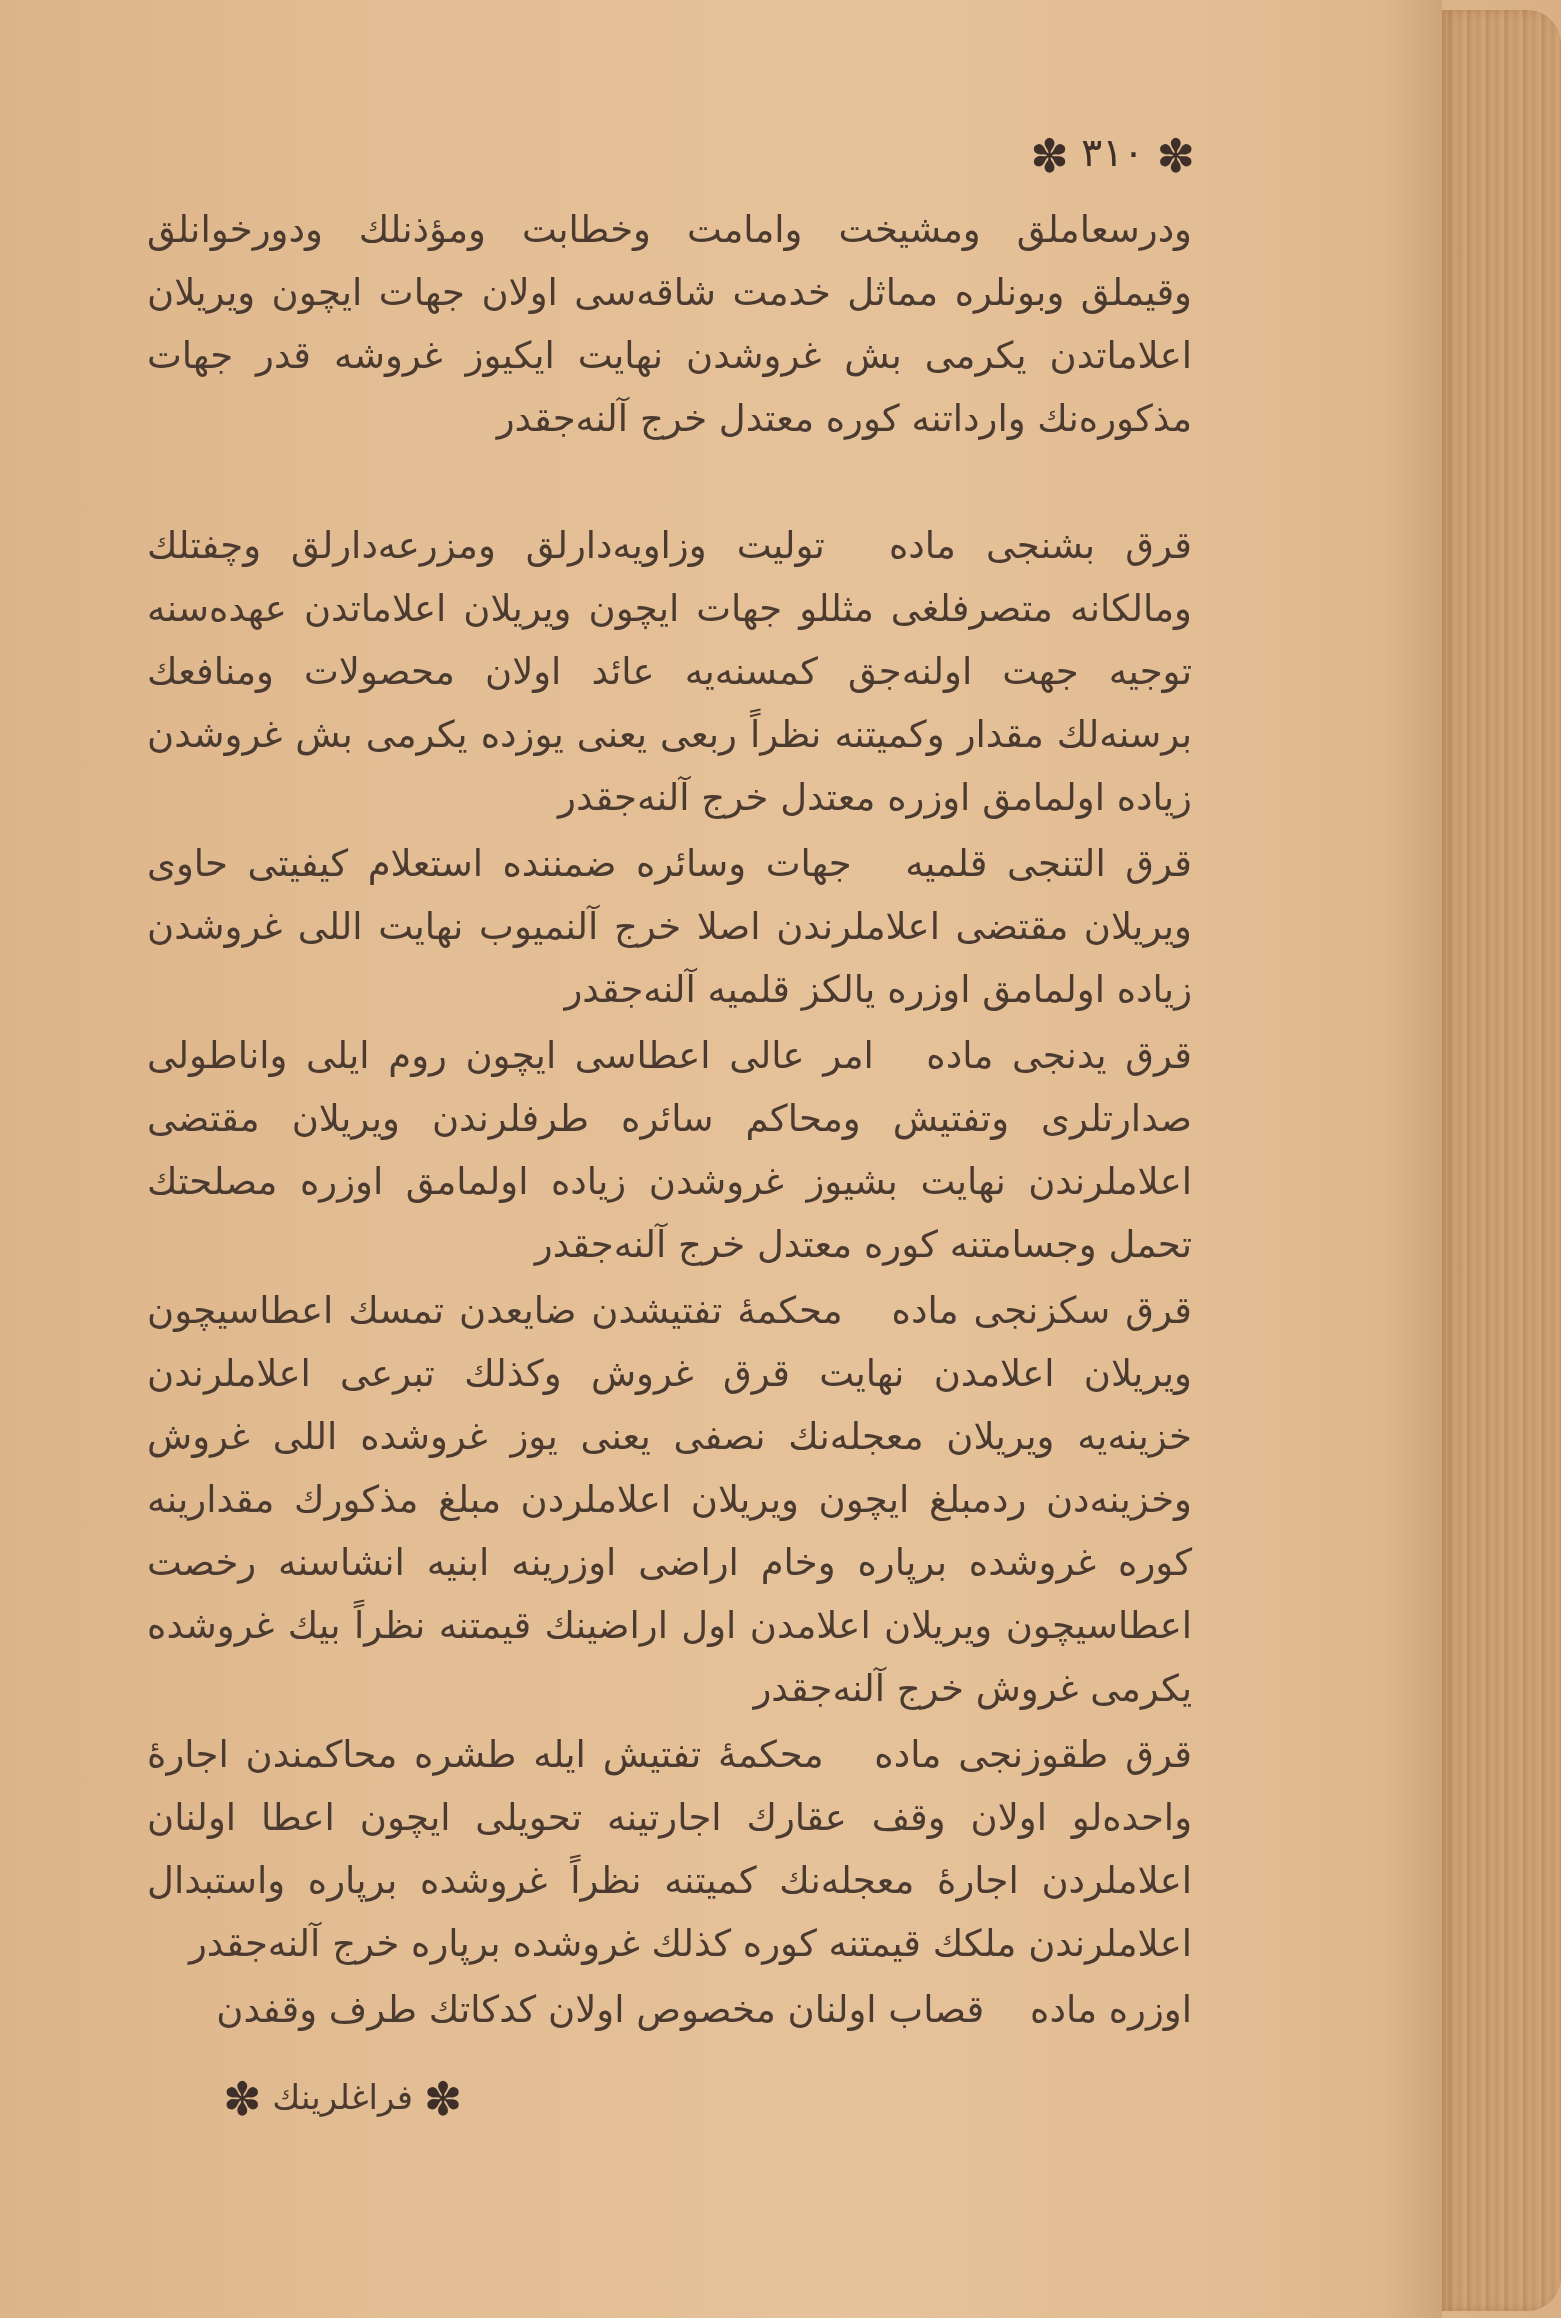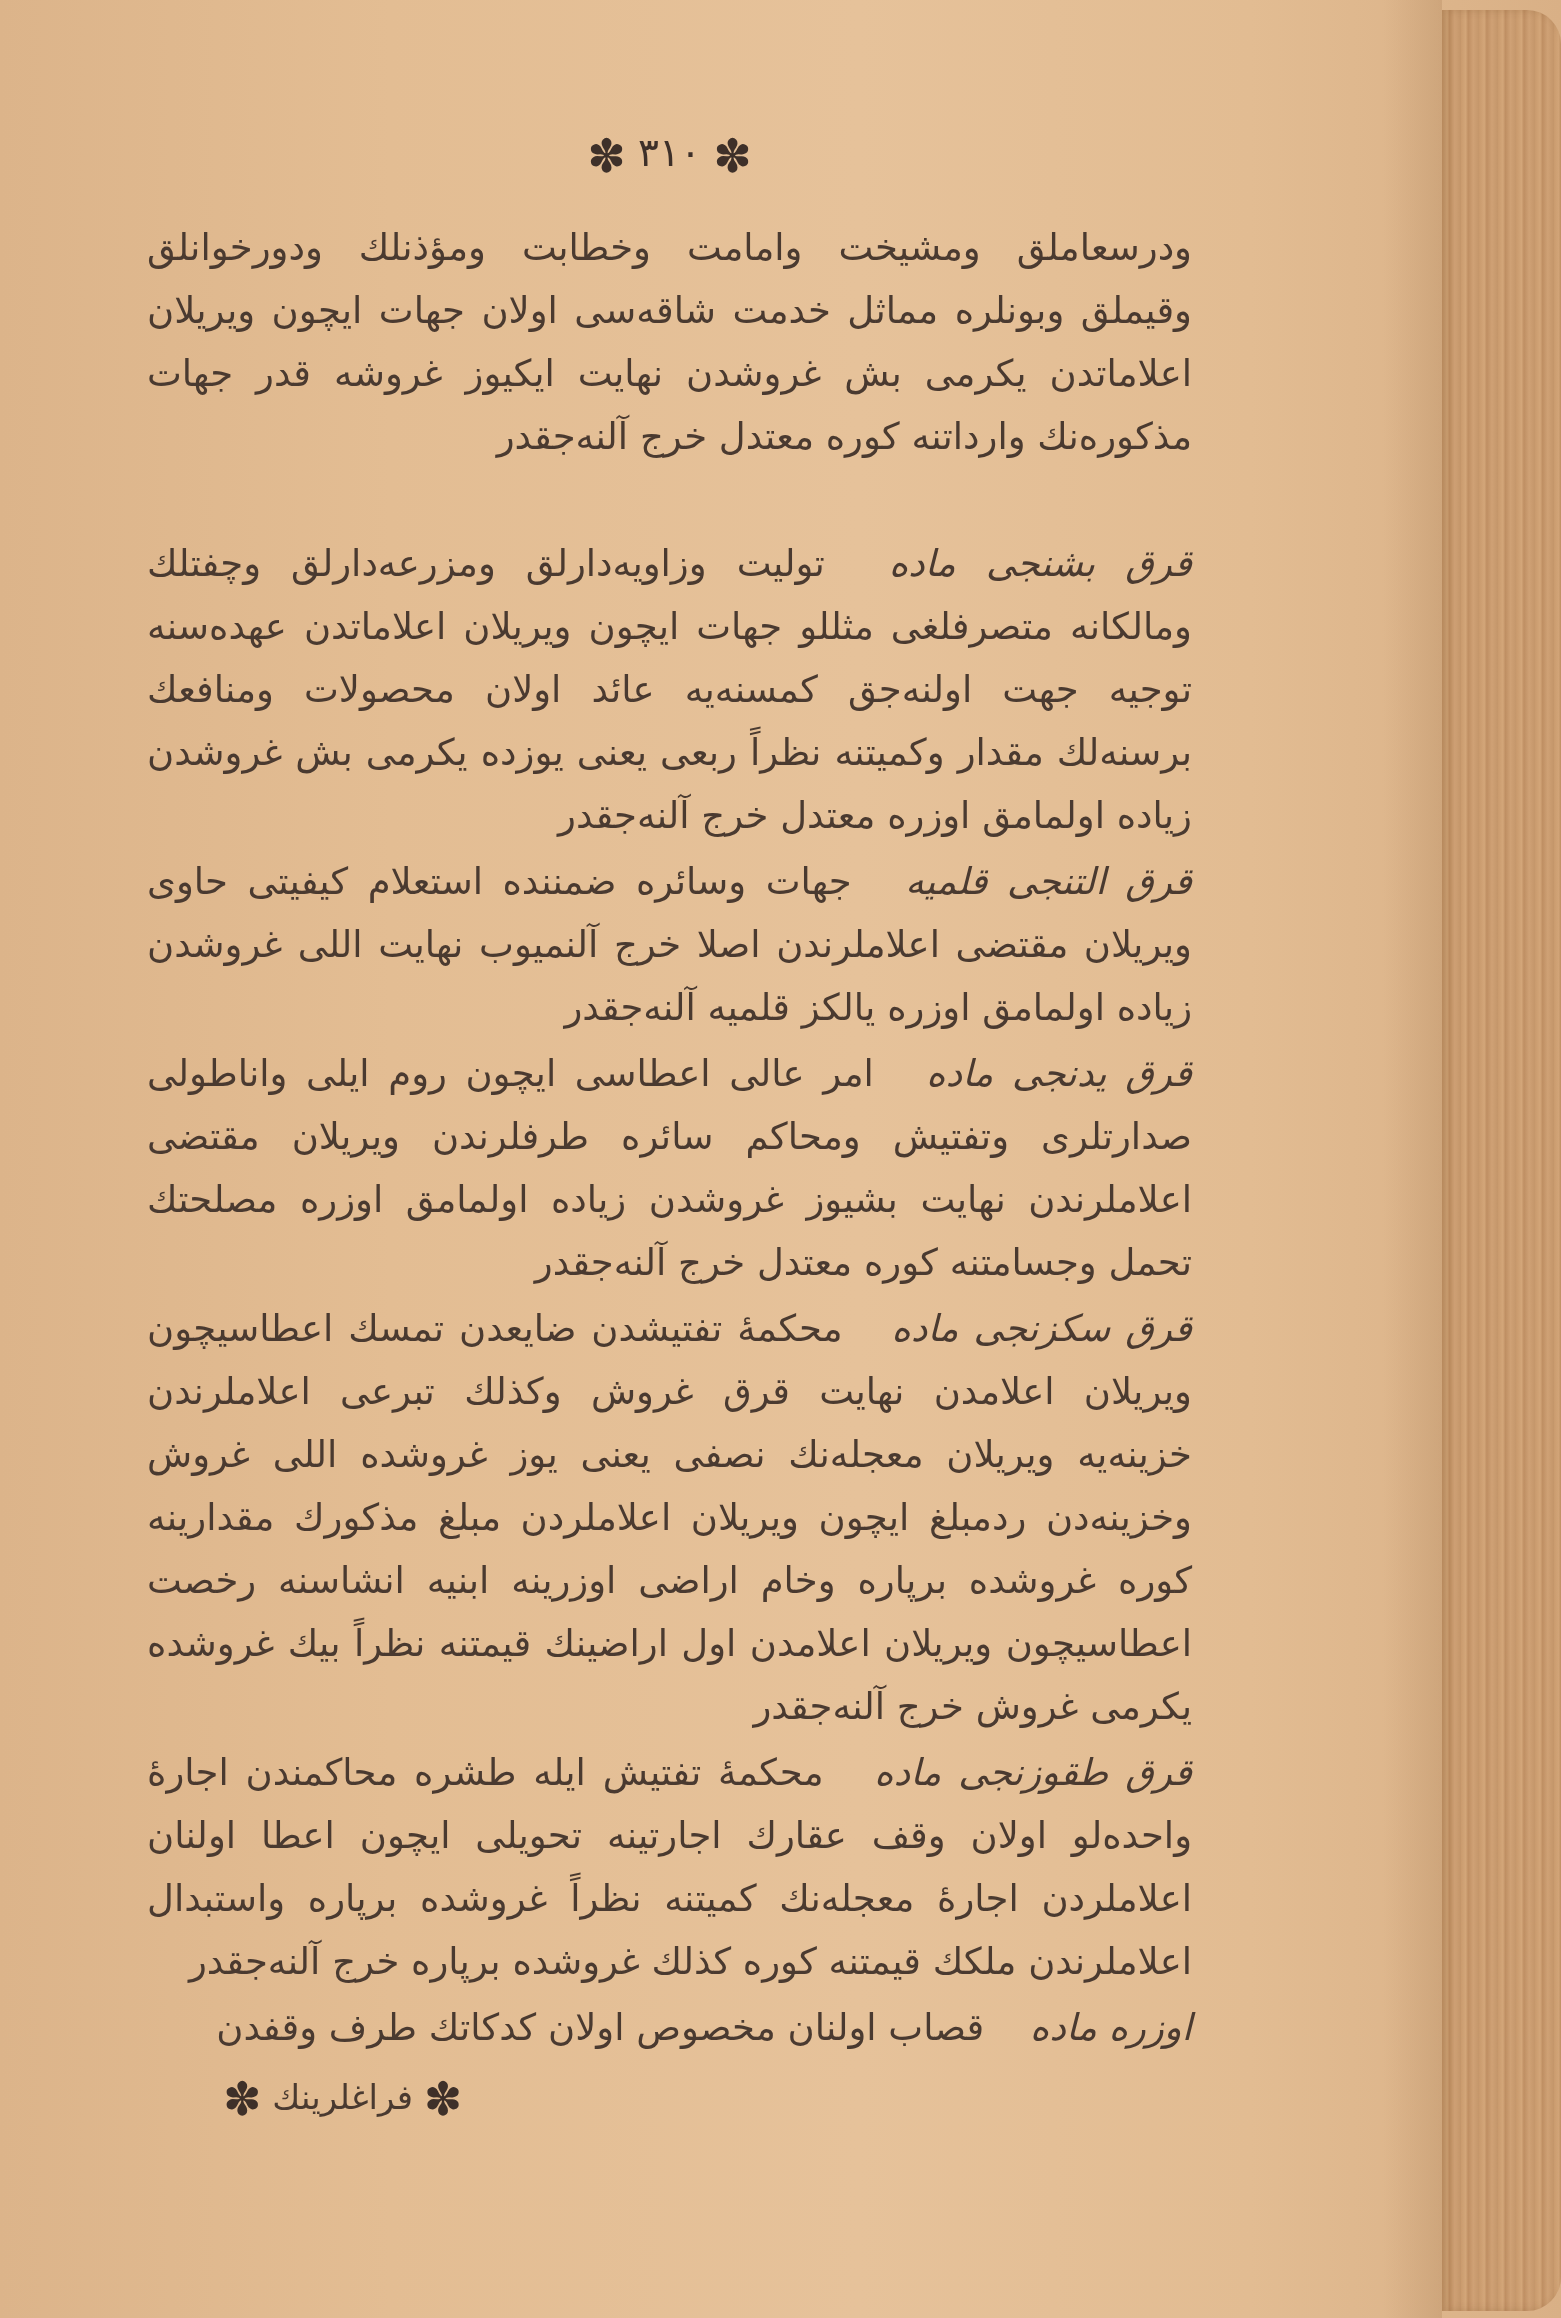--- a/index.html
+++ b/index.html
@@ -22,26 +22,26 @@
     background: linear-gradient(90deg, rgba(0,0,0,0) 0%, rgba(140,95,55,0.18) 100%);
   }
   .text-block {
     position: absolute; left: 144px; top: 119px; width: 1051px;
     direction: rtl; text-align: justify;
     font-family: "DejaVu Sans", sans-serif;
     color: #4a3a30;
     font-size: 37px; line-height: 63px;
   }
   .folio {
-    text-align: center; font-size: 39px; line-height: 68px; margin-bottom: 26px; color: #3e3029;
+    text-align: right; font-size: 39px; line-height: 68px; margin-bottom: 8px; color: #3e3029;
   }
   .orn { display: inline-block; font-size: 46px; vertical-align: middle; color: #3e3029; }
   .para { margin: 3px; text-align-last: right; }
   .para.gap { margin-top: 64px; }
-  .article-head { margin-left: 34px; font-style: italic; }
+  .article-head { margin-left: 34px; }
   .catchword {
     position: absolute; left: 223px; top: 2072px;
     direction: rtl; font-family: "DejaVu Sans", sans-serif;
     font-size: 34px; color: #4a3a30;
   }
 </style>
 </head>
 <body>
 
 <div class="page">

